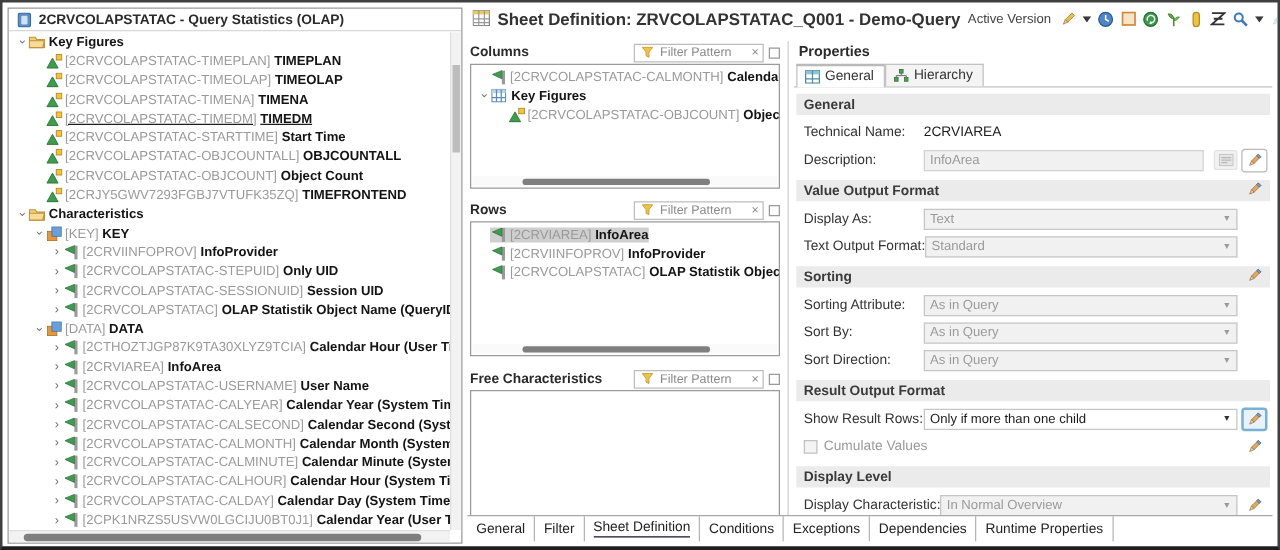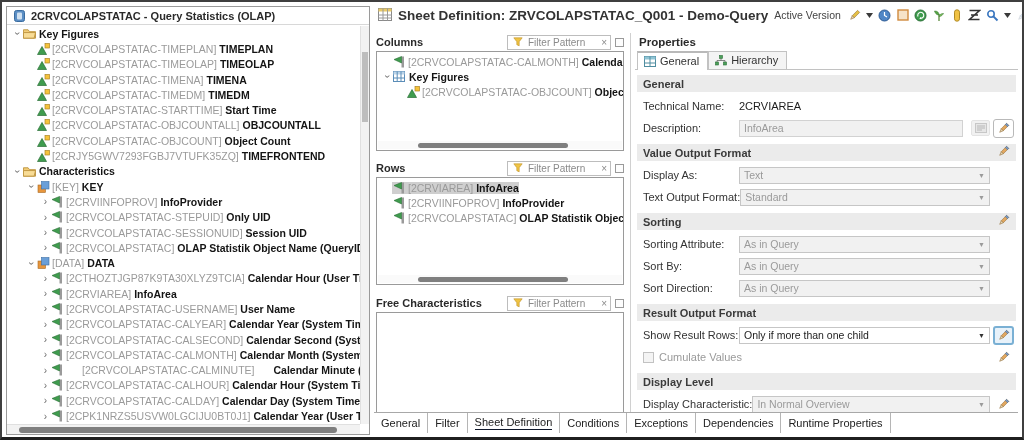--- a/index.html
+++ b/index.html
@@ -152,21 +152,21 @@
                 <rect x="8" y="0.5" width="4.5" height="4.5" fill="#f5c33b" stroke="#ab8426" stroke-width="0.7"></rect>
                 <path d="M0.5 11.5 L5 3.5 L9.5 11.5 Z" fill="#3f9c4e" stroke="#2a6e36" stroke-width="0.7"></path>
               </svg>
             </span>
             <span class="tid">[2CRVCOLAPSTATAC-TIMENA]</span>
             <span class="tlabel">TIMENA</span>
           </span>
         </div>
         <div class="trow" style="padding-left: 20px;">
           <span class="chev"></span>
-          <span style="display: inline-flex; align-items: center;">
+          <span style="display: inline-flex; align-items: center; text-decoration: underline;">
             <span class="ticon">
               <svg width="13" height="12" viewBox="0 0 13 12">
                 <rect x="8" y="0.5" width="4.5" height="4.5" fill="#f5c33b" stroke="#ab8426" stroke-width="0.7"></rect>
                 <path d="M0.5 11.5 L5 3.5 L9.5 11.5 Z" fill="#3f9c4e" stroke="#2a6e36" stroke-width="0.7"></path>
               </svg>
             </span>
             <span class="tid">[2CRVCOLAPSTATAC-TIMEDM]</span>
             <span class="tlabel">TIMEDM</span>
           </span>
         </div>
@@ -385,21 +385,21 @@
                 <rect x="8.5" y="0.5" width="2.5" height="11" fill="#9a9a9a"></rect>
                 <path d="M8.5 0.5 L1 3.5 L8.5 7 Z" fill="#3f9c4e" stroke="#2a6e36" stroke-width="0.6"></path>
               </svg>
             </span>
             <span class="tid">[2CRVCOLAPSTATAC-CALMONTH]</span>
             <span class="tlabel">Calendar Month (System Time)</span>
           </span>
         </div>
         <div class="trow" style="padding-left: 34px;">
           <span class="chev">›</span>
-          <span style="display: inline-flex; align-items: center; gap: 16px;">
+          <span style="display: inline-flex; align-items: center;">
             <span class="ticon">
               <svg width="12" height="12" viewBox="0 0 12 12">
                 <rect x="8.5" y="0.5" width="2.5" height="11" fill="#9a9a9a"></rect>
                 <path d="M8.5 0.5 L1 3.5 L8.5 7 Z" fill="#3f9c4e" stroke="#2a6e36" stroke-width="0.6"></path>
               </svg>
             </span>
             <span class="tid">[2CRVCOLAPSTATAC-CALMINUTE]</span>
             <span class="tlabel">Calendar Minute (System Time)</span>
           </span>
         </div>

